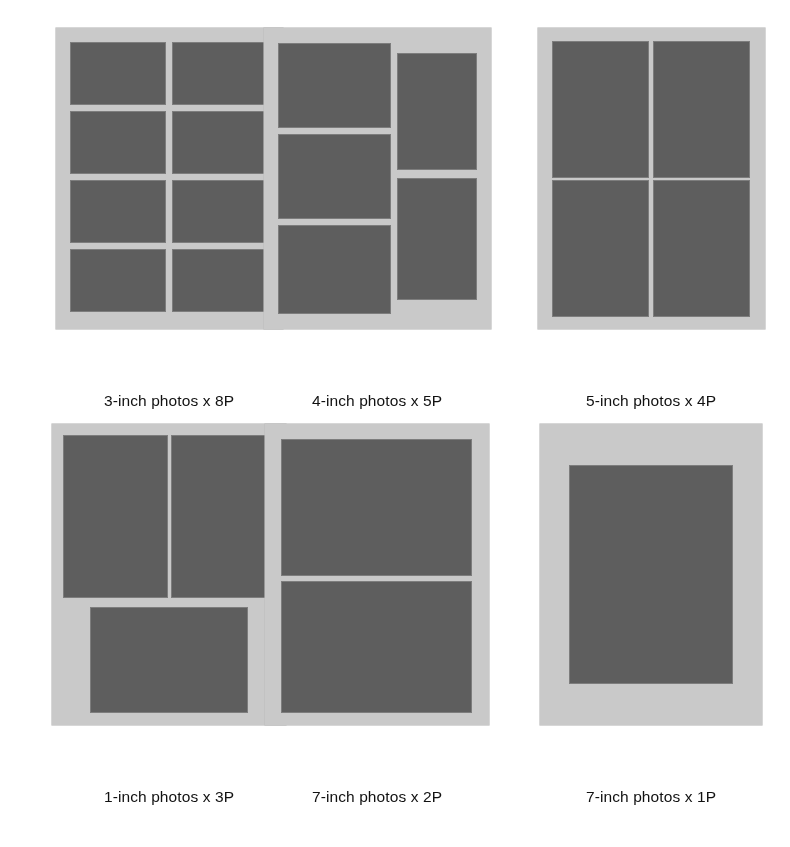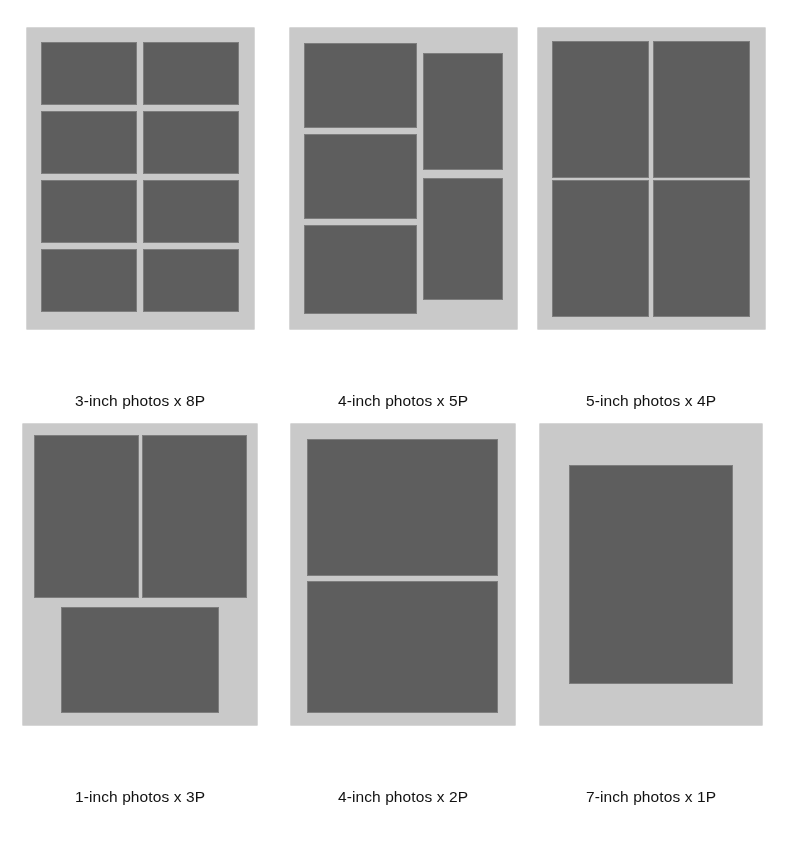--- a/index.html
+++ b/index.html
@@ -23,22 +23,22 @@
   }
 
   .template-cell {
     position: absolute;
     display: flex;
     flex-direction: column;
     align-items: center;
   }
 
   
-  .col-1 { left: 0px;   width: 280px; }
-  .col-2 { left: 278px; width: 250px; }
+  .col-1 { left: 8px;   width: 280px; padding-left: 21px; }
+  .col-2 { left: 252px; width: 250px; }
   .col-3 { left: 512px; width: 278px; justify-content: flex-end; }
   .row-1 { top: 28px; }
   .row-2 { top: 424px; }
 
   
   .sheet {
     background: #c9c9c9;
     box-sizing: border-box;
     position: relative;
     box-shadow: 0 0 0 0.6px #bdbdbd;
@@ -168,21 +168,21 @@
       
     </div>
   </div>
 
   <div class="template-cell col-2 row-2">
     <div class="sheet sheet-7in">
       <div class="slot p0"></div>
       <div class="slot p1"></div>
     </div>
     <div class="caption">
-      <span class="line">4-inch photos x 2P</span>
+      <span class="line">7-inch photos x 2P</span>
       
     </div>
   </div>
 
   <div class="template-cell col-3 row-2">
     <div class="sheet sheet-8in">
       <div class="slot p0"></div>
     </div>
     <div class="caption">
       <span class="line">7-inch photos x 1P</span>

